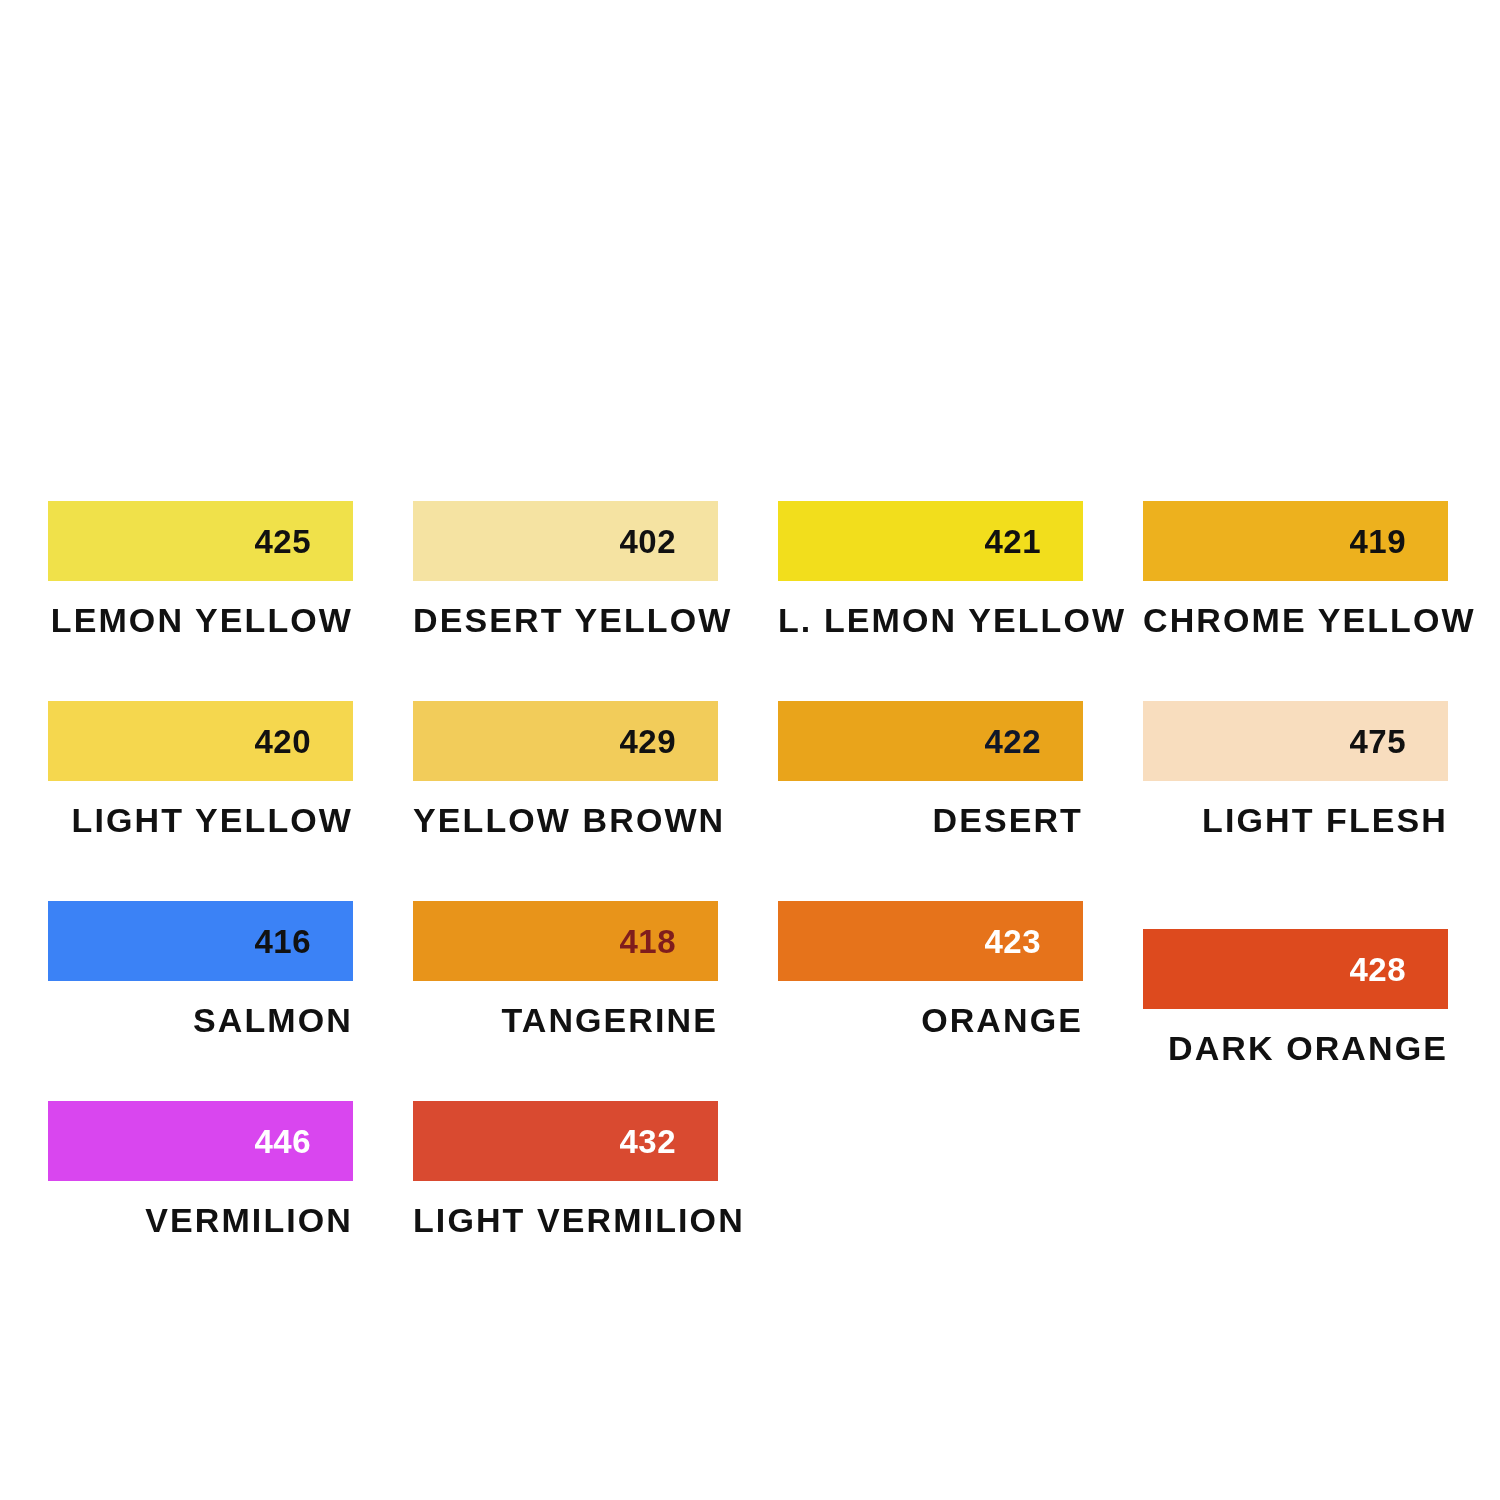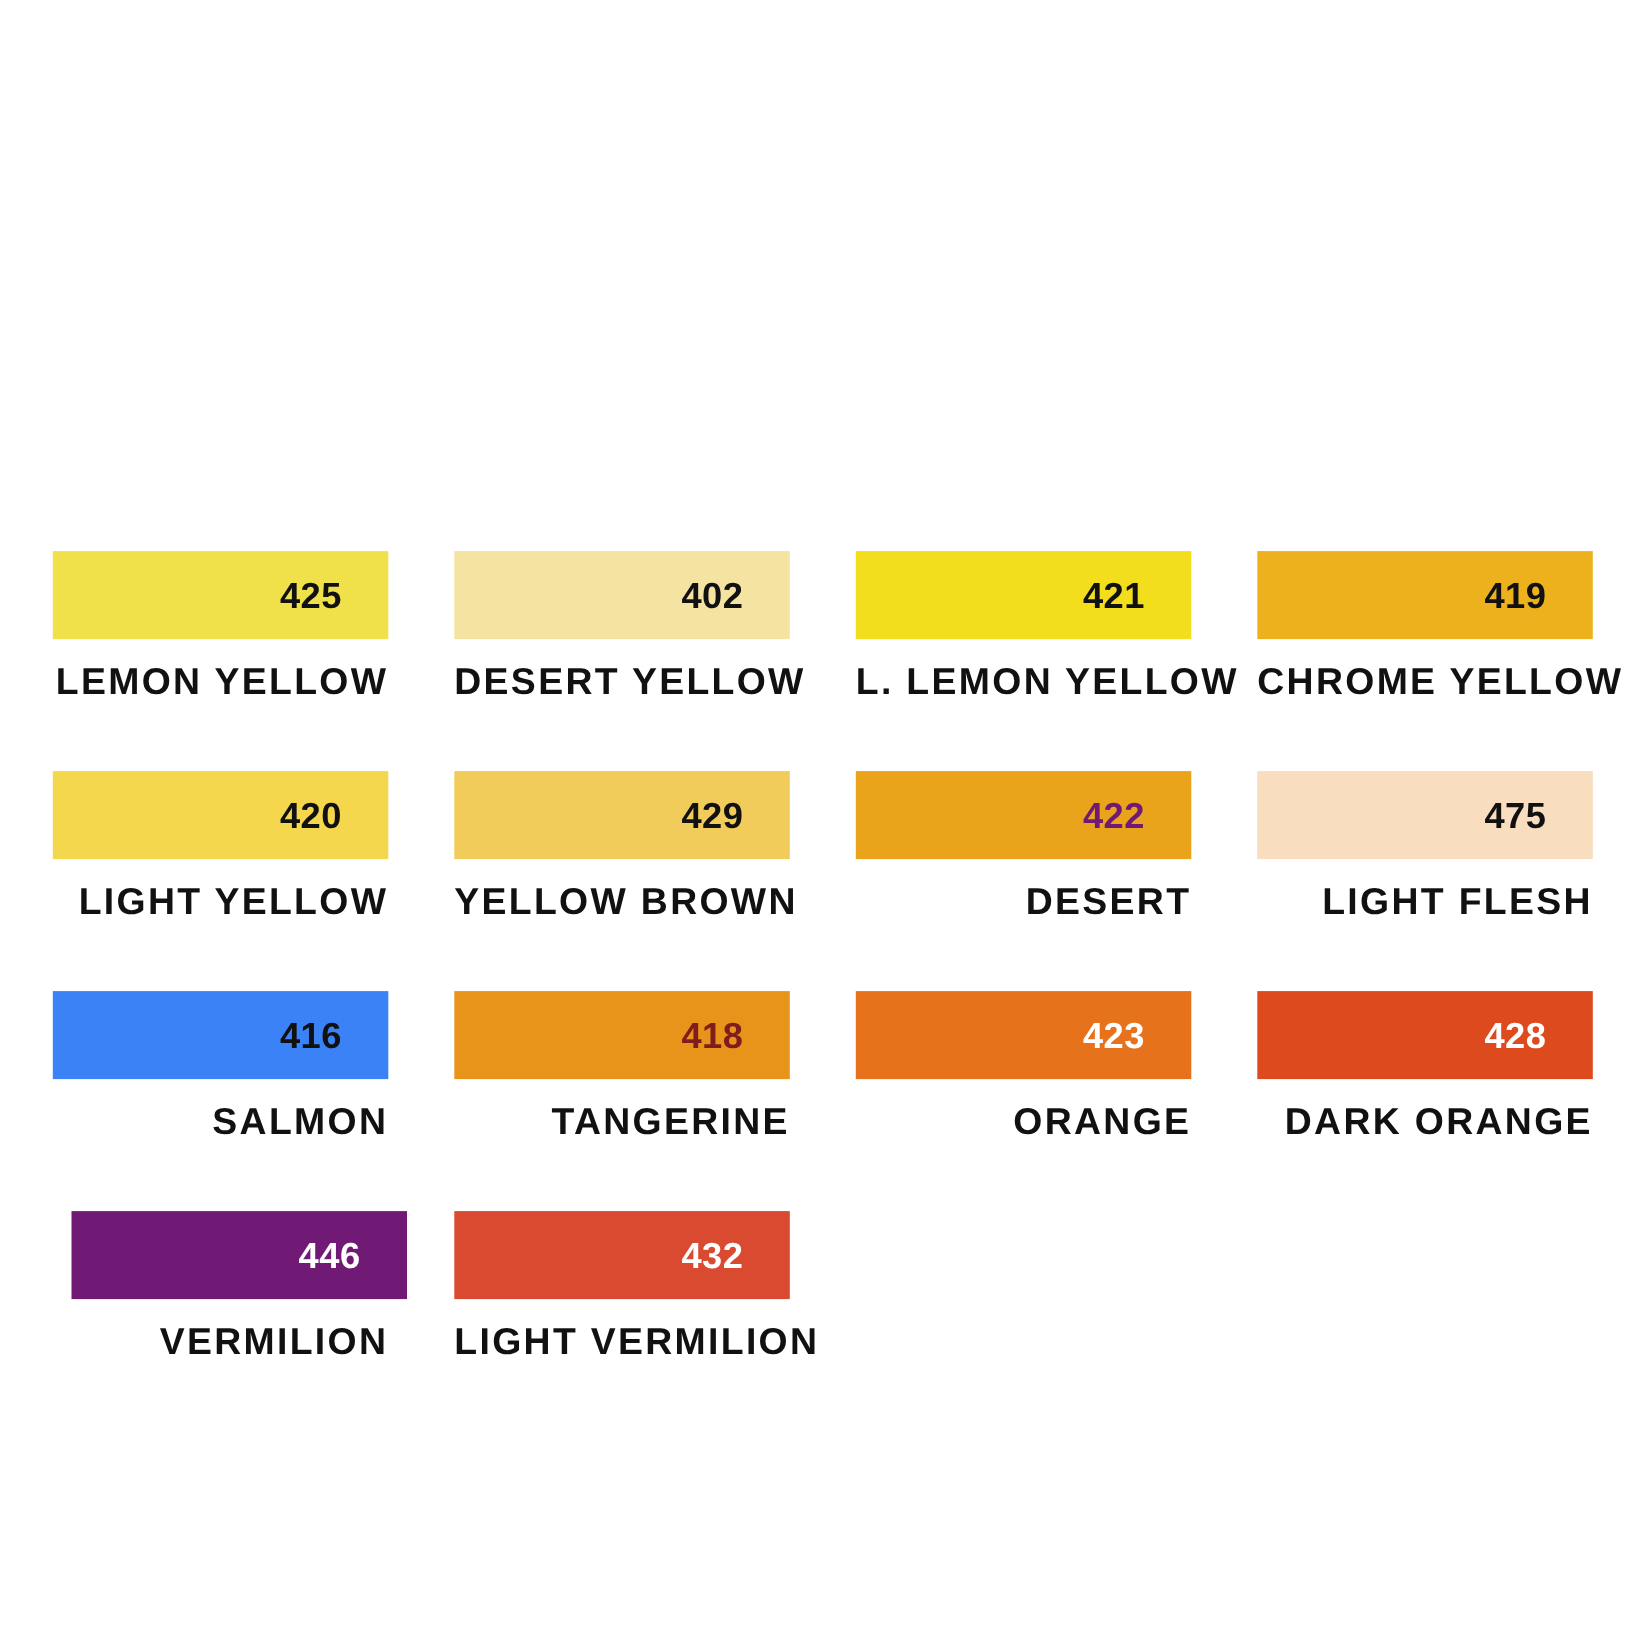--- a/index.html
+++ b/index.html
@@ -112,21 +112,21 @@
         <div class="swatch-name">LIGHT YELLOW</div>
       </div>
       <div class="swatch-cell">
         <div class="swatch-chip" style="background: rgb(242, 204, 90);">
           <div class="swatch-code" style="color: rgb(17, 17, 17);">429</div>
         </div>
         <div class="swatch-name">YELLOW BROWN</div>
       </div>
       <div class="swatch-cell">
         <div class="swatch-chip" style="background: rgb(233, 164, 27);">
-          <div class="swatch-code" style="color: #701a75;">422</div>
+          <div class="swatch-code" style="color: #0f172a;">422</div>
         </div>
         <div class="swatch-name">DESERT</div>
       </div>
       <div class="swatch-cell">
         <div class="swatch-chip" style="background: rgb(248, 221, 190);">
           <div class="swatch-code" style="color: rgb(17, 17, 17);">475</div>
         </div>
         <div class="swatch-name">LIGHT FLESH</div>
       </div>
       <div class="swatch-cell">
@@ -141,27 +141,27 @@
         </div>
         <div class="swatch-name">TANGERINE</div>
       </div>
       <div class="swatch-cell">
         <div class="swatch-chip" style="background: rgb(230, 115, 27);">
           <div class="swatch-code" style="color: rgb(255, 255, 255); text-align: right;">423</div>
         </div>
         <div class="swatch-name">ORANGE</div>
       </div>
       <div class="swatch-cell">
-        <div class="swatch-chip" style="background: rgb(221, 74, 30);">
+        <div class="swatch-chip" style="background: rgb(221, 74, 30); margin-top: 28px;">
           <div class="swatch-code" style="color: rgb(255, 255, 255);">428</div>
         </div>
         <div class="swatch-name">DARK ORANGE</div>
       </div>
       <div class="swatch-cell">
-        <div class="swatch-chip" style="background: #701a75; margin-left: 17px;">
+        <div class="swatch-chip" style="background: #d946ef;">
           <div class="swatch-code" style="color: rgb(255, 255, 255);">446</div>
         </div>
         <div class="swatch-name">VERMILION</div>
       </div>
       <div class="swatch-cell">
         <div class="swatch-chip" style="background: rgb(217, 74, 48);">
           <div class="swatch-code" style="color: rgb(255, 255, 255);">432</div>
         </div>
         <div class="swatch-name">LIGHT VERMILION</div>
       </div>

